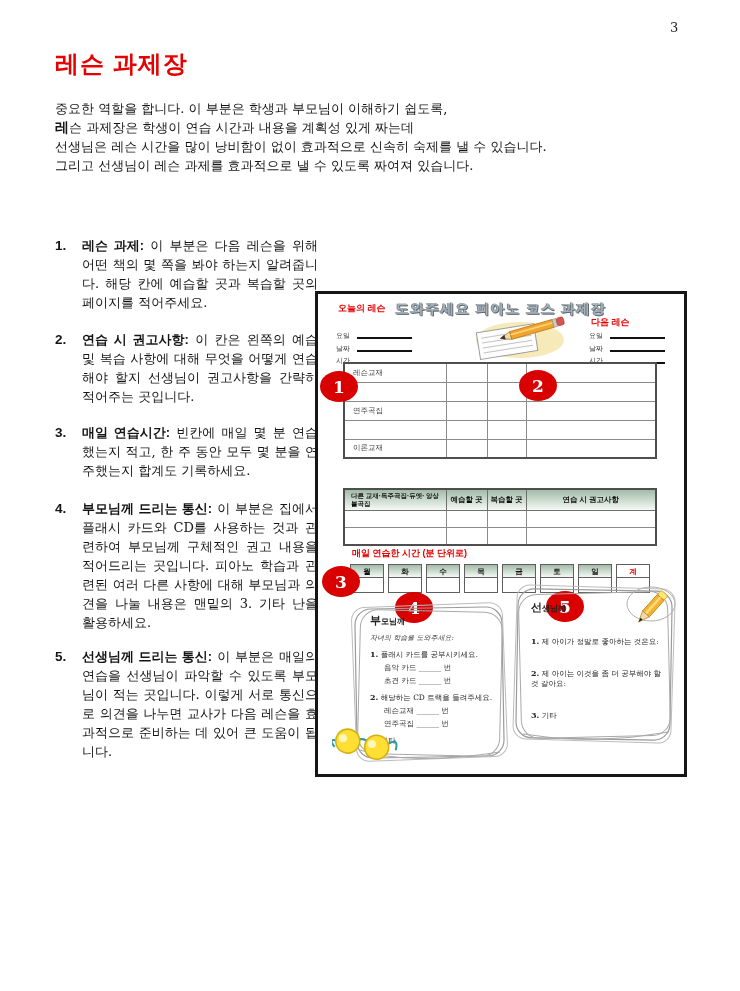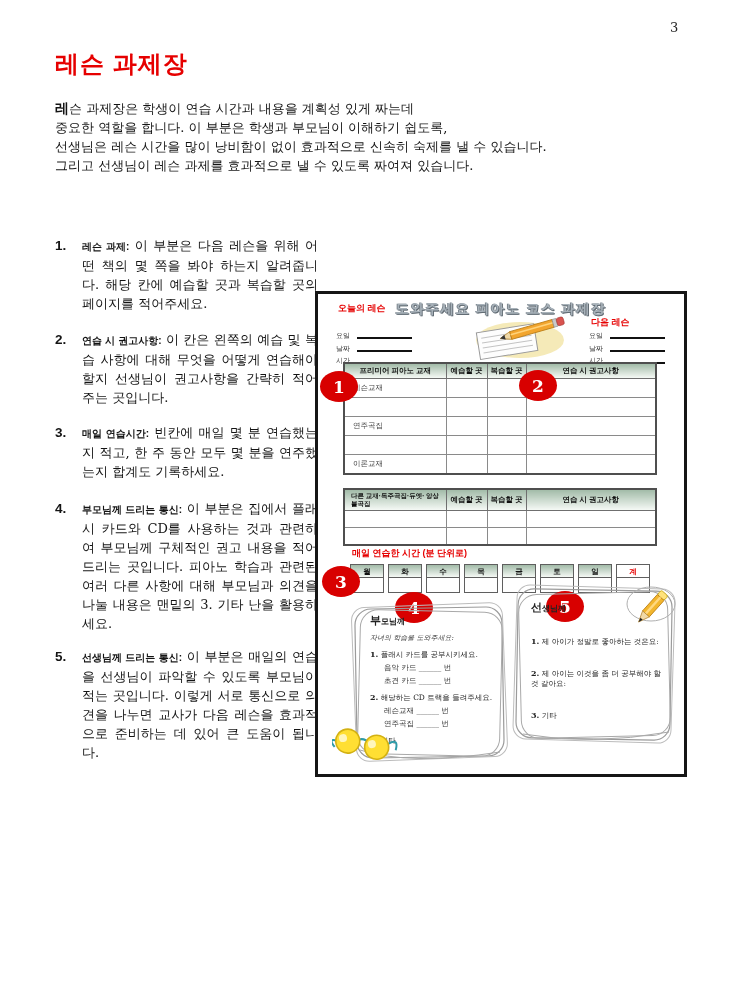--- a/index.html
+++ b/index.html
@@ -15,21 +15,21 @@
 
   .intro { position:absolute; left:55px; top:99px; font-size:13px; line-height:19px;
            font-family:"DejaVu Serif", serif; white-space:nowrap; }
   .intro .lead { font-weight:bold; font-size:14px; }
 
   .list-item { position:absolute; left:55px; width:263px; font-size:13px; line-height:19px;
                font-family:"DejaVu Serif", serif; }
   .li-num { position:absolute; left:0; top:0; font-weight:bold; font-size:13.5px;
             font-family:"Liberation Sans", sans-serif; }
   .li-text { margin-left:27px; text-align:justify; }
-  .li-head { font-family:"Liberation Sans", sans-serif; font-size:10px; font-weight:bold; }
+  .li-head { font-family:"Liberation Sans", sans-serif; font-size:13px; font-weight:bold; }
   #li1 { top:236px; } #li2 { top:330px; } #li3 { top:423px; } #li4 { top:499px; } #li5 { top:647px; }
 
   
   .sheet { position:absolute; left:315px; top:291px; width:372px; height:486px;
            border:3px solid #161616; background:#ffffff; }
 
   .ws-title { position:absolute; left:0; right:0; top:6px; text-align:center;
               font-size:13.5px; font-weight:bold; letter-spacing:1.5px; color:#a8b2ba;
               text-shadow:1px 1px 0 #626c74, -1px 0 0 #7c868e, 0 1px 0 #7c868e; }
 
@@ -92,22 +92,22 @@
 </head>
 <body>
 
 <div class="page">
 
   <div class="page-num">3</div>
 
   <div class="doc-title">레슨 과제장</div>
 
   <div class="intro">
+    <div>중요한 역할을 합니다. 이 부분은 학생과 부모님이 이해하기 쉽도록,</div>
     <div><span class="lead">레</span><span>슨 과제장은 학생이 연습 시간과 내용을 계획성 있게 짜는데</span></div>
-    <div>중요한 역할을 합니다. 이 부분은 학생과 부모님이 이해하기 쉽도록,</div>
     <div>선생님은 레슨 시간을 많이 낭비함이 없이 효과적으로 신속히 숙제를 낼 수 있습니다.</div>
     <div>그리고 선생님이 레슨 과제를 효과적으로 낼 수 있도록 짜여져 있습니다.</div>
   </div>
 
   <div class="list-item" id="li1">
     <span class="li-num">1.</span>
     <div class="li-text"><span class="li-head">레슨 과제:</span> <span>이 부분은 다음 레슨을 위해 어떤 책의 몇 쪽을 봐야 하는지 알려줍니다. 해당 칸에 예습할 곳과 복습할 곳의 페이지를 적어주세요.</span></div>
   </div>
 
   <div class="list-item" id="li2">
@@ -164,26 +164,20 @@
     <div class="fieldrow fr-n2"><span class="flabel">시간</span><span class="fline"></span></div>
 
     <table class="wtab t1">
       <colgroup>
           <col class="col1">
           <col class="col2">
           <col class="col3">
           <col class="col4">
         </colgroup>
       <tbody>
-          <tr>
-        <th>프리미어 피아노 교재</th>
-        <th>예습할 곳</th>
-        <th>복습할 곳</th>
-        <th>연습 시 권고사항</th>
-      </tr>
       <tr>
             <td>레슨교재</td>
             <td></td>
             <td></td>
             <td></td>
           </tr>
       <tr>
             <td></td>
             <td></td>
             <td></td>

